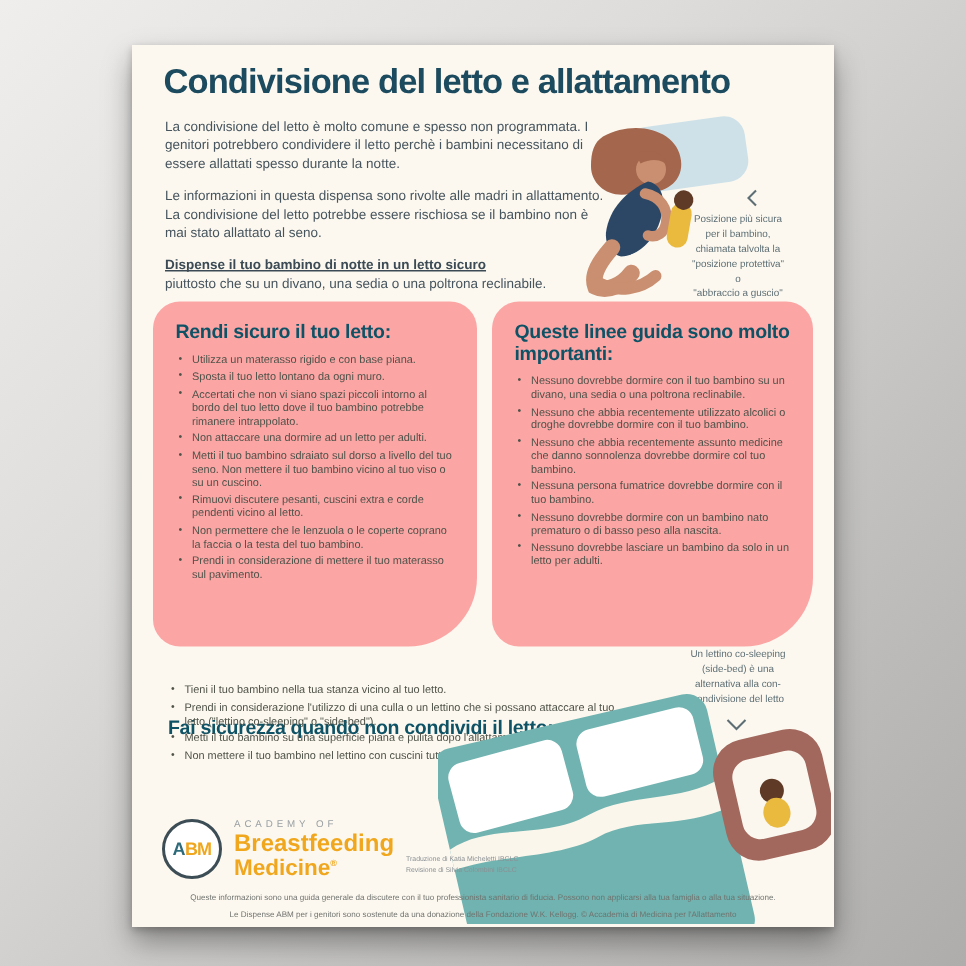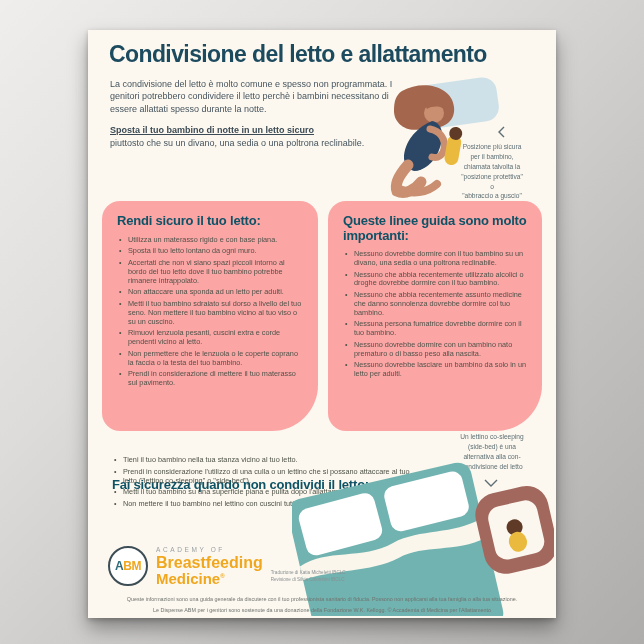--- a/index.html
+++ b/index.html
@@ -47,21 +47,22 @@
 </head>
 <body>
 
 <div class="stage">
   <div class="poster">
 
     <div class="title">Condivisione del letto e allattamento</div>
 
     <div class="intro">
       <p>La condivisione del letto è molto comune e spesso non programmata. I genitori potrebbero condividere il letto perchè i bambini necessitano di essere allattati spesso durante la notte.</p>
-      <p><strong>Sposta il tuo bambino di notte in un letto sicuro</strong><span>piuttosto che su un divano, una sedia o una poltrona reclinabile.</span></p>
+      <p>Le informazioni in questa dispensa sono rivolte alle madri in allattamento. La condivisione del letto potrebbe essere rischiosa se il bambino non è mai stato allattato al seno.</p>
+      <p><strong>Dispense il tuo bambino di notte in un letto sicuro</strong><span>piuttosto che su un divano, una sedia o una poltrona reclinabile.</span></p>
     </div>
 
     <svg class="illu1" viewBox="0 0 130 130">
       <rect x="44" y="4" width="80" height="44" rx="14" fill="#cfe1e8" transform="rotate(-8 84 26)"></rect>
       <path d="M28 14 C50 2 78 10 80 30 C82 46 66 54 52 50 C36 58 20 48 20 34 C20 24 22 18 28 14 Z" fill="#a4664d"></path>
       <circle cx="60" cy="36" r="10" fill="#c98f70"></circle>
       <path d="M50 26 C58 21 71 25 71 35 C70 29 60 28 53 32 Z" fill="#a4664d"></path>
       <path d="M58 44 C44 50 32 62 30 78 C29 90 38 96 48 92 C60 87 68 72 68 58 C68 50 64 45 58 44 Z" fill="#2c4765"></path>
       <path d="M34 74 C30 84 32 92 40 94 C50 94 56 86 56 78 Z" fill="#2c4765"></path>
       <path d="M56 52 C66 54 72 62 70 72 C69 78 64 82 58 80" stroke="#c98f70" stroke-width="7" fill="none" stroke-linecap="round"></path>
@@ -83,23 +84,23 @@
 o
 "abbraccio a guscio"
 ("cuddle curl")</div>
 
     <div class="box box-left">
       <h2>Rendi sicuro il tuo letto:</h2>
       <ul class="bullets">
           <li>Utilizza un materasso rigido e con base piana.</li>
           <li>Sposta il tuo letto lontano da ogni muro.</li>
           <li>Accertati che non vi siano spazi piccoli intorno al bordo del tuo letto dove il tuo bambino potrebbe rimanere intrappolato.</li>
-          <li>Non attaccare una sponda ad un letto per adulti.</li>
+          <li>Non attaccare una dormire ad un letto per adulti.</li>
           <li>Metti il tuo bambino sdraiato sul dorso a livello del tuo seno. Non mettere il tuo bambino vicino al tuo viso o su un cuscino.</li>
-          <li>Rimuovi lenzuola pesanti, cuscini extra e corde pendenti vicino al letto.</li>
+          <li>Rimuovi discutere pesanti, cuscini extra e corde pendenti vicino al letto.</li>
           <li>Non permettere che le lenzuola o le coperte coprano la faccia o la testa del tuo bambino.</li>
           <li>Prendi in considerazione di mettere il tuo materasso sul pavimento.</li>
         </ul>
     </div>
 
     <div class="box box-right">
       <h2>Queste linee guida sono molto importanti:</h2>
       <ul class="bullets">
           <li>Nessuno dovrebbe dormire con il tuo bambino su un divano, una sedia o una poltrona reclinabile.</li>
           <li>Nessuno che abbia recentemente utilizzato alcolici o droghe dovrebbe dormire con il tuo bambino.</li>

